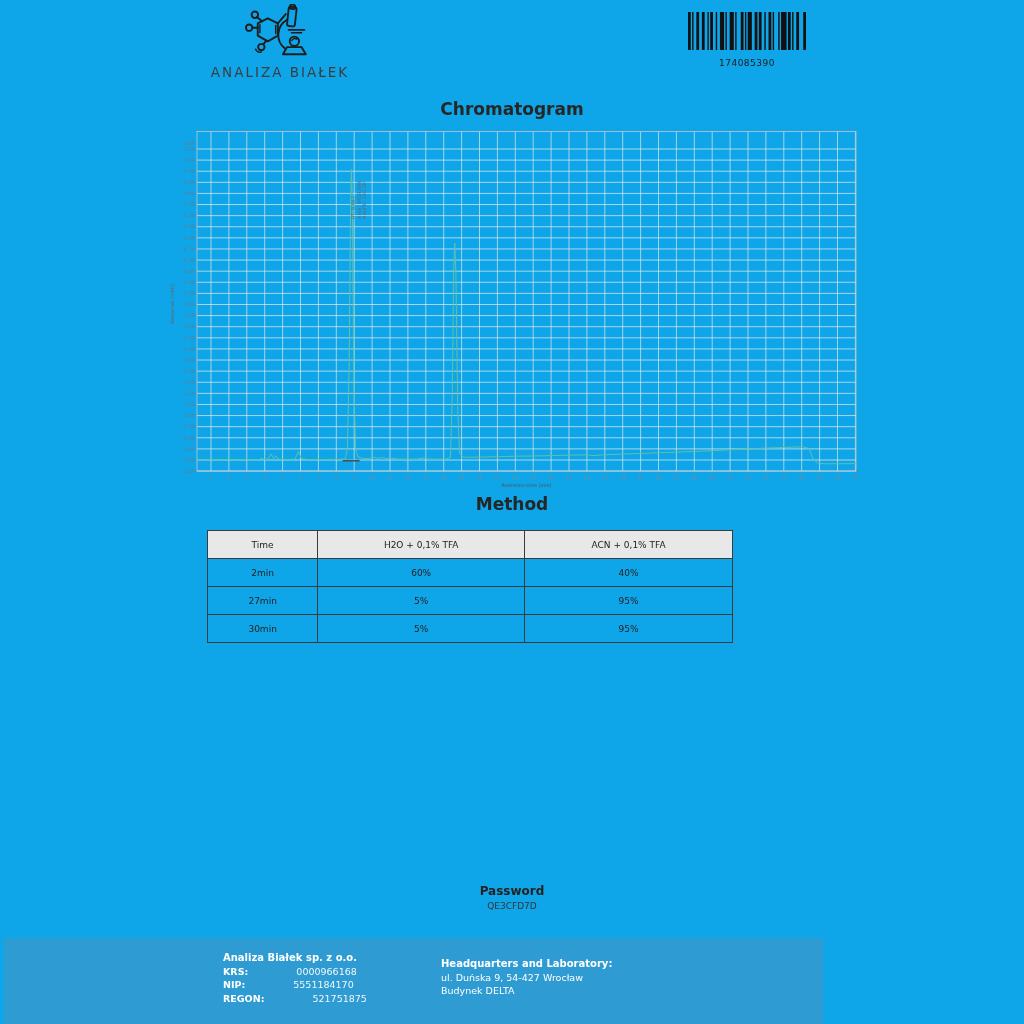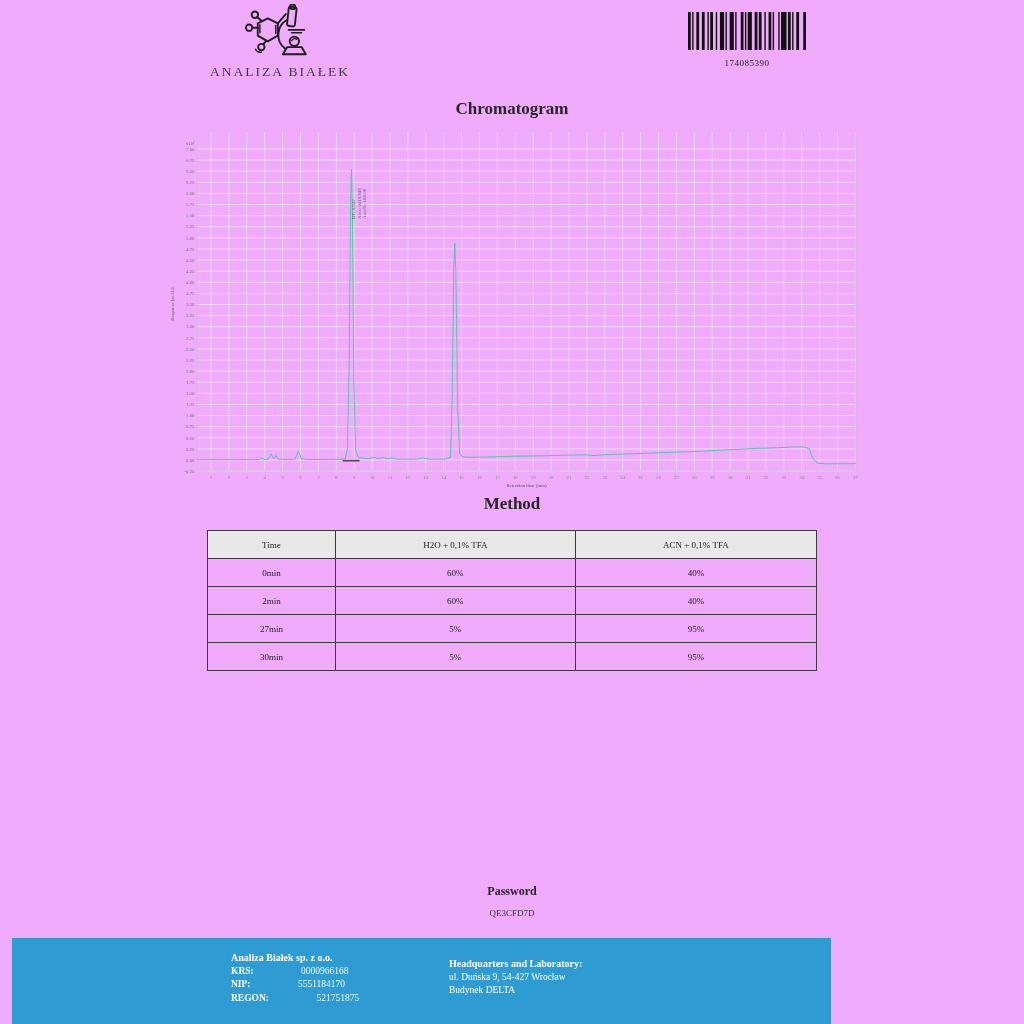--- a/index.html
+++ b/index.html
@@ -1,52 +1,52 @@
 <!DOCTYPE html>
 <html><head>
 <meta charset="utf-8">
 <style>
   html,body{margin:0;padding:0;background:#fff;}
   body{font-family:"DejaVu Sans","Liberation Sans",sans-serif;color:#222;}
-  #page{position:relative;width:1024px;height:1024px;background:#f0abfc;overflow:hidden;font-family:Liberation Serif, serif;}
+  #page{position:relative;width:1024px;height:1024px;background:#0ea5e9;overflow:hidden;}
 
   
   .logo-block{position:absolute;left:205px;top:4px;width:150px;text-align:center;}
   .logo-art{display:block;margin:0 auto;}
   .logo-label{margin-top:4px;font-size:13.5px;letter-spacing:2px;color:#3d3d3d;white-space:nowrap;}
 
   .barcode-block{position:absolute;left:687px;top:12px;width:120px;text-align:center;}
   .barcode-num{margin-top:4px;font-size:9px;color:#1c1c1c;letter-spacing:.5px;}
 
   
   .section-title{position:absolute;left:0;width:100%;text-align:center;
     font-size:17px;font-weight:bold;color:#262626;}
   #chromatogram-title{top:99px;}
   #method-title{top:494px;}
 
   
   #chart-wrap{position:absolute;left:168px;top:131px;width:692px;height:360px;}
 
   
-  #method-table{position:absolute;left:207px;top:530px;width:610px;border-collapse:collapse;
+  #method-table{position:absolute;left:207px;top:530px;width:526px;border-collapse:collapse;
     table-layout:fixed;}
   #method-table th,#method-table td{border:1.4px solid #3b3b3b;text-align:center;
     font-size:9px;font-weight:normal;color:#222;height:27px;padding:0;}
   #method-table th{background:#e8e8e8;}
   #method-table col.c1{width:21%;}
   #method-table col.c2{width:39.4%;}
   #method-table col.c3{width:39.6%;}
 
   
   #password-block{position:absolute;left:0;top:884px;width:100%;text-align:center;}
   #password-label{font-size:12px;font-weight:bold;color:#222;}
-  #password-value{margin-top:9px;font-size:9px;color:#333;}
-
-  
-  #footer{position:absolute;left:12px;top:938px;width:819px;height:86px;color:#fff;}
+  #password-value{margin-top:3px;font-size:9px;color:#333;}
+
+  
+  #footer{position:absolute;left:4px;top:938px;width:819px;height:86px;color:#fff;}
   .fcol{position:absolute;line-height:13.5px;font-size:9.5px;}
   .fcol .ftitle{font-weight:bold;font-size:10px;}
   #fcol-company{left:219px;top:13px;}
   #fcol-company .fline b{font-weight:bold;}
   #fcol-company .fline span{color:rgba(255,255,255,.93);margin-left:45px;}
   #fcol-address{left:437px;top:19px;}
   #fcol-tech{left:680px;top:19px;}
   .fline{white-space:nowrap;}
 </style>
 </head>
@@ -270,25 +270,20 @@
       </colgroup>
     <thead>
         <tr>
           <th>Time</th>
           <th>H2O + 0,1% TFA</th>
           <th>ACN + 0,1% TFA</th>
         </tr>
       </thead>
     <tbody>
         <tr>
-          <td>0min</td>
-          <td>60%</td>
-          <td>40%</td>
-        </tr>
-        <tr>
           <td>2min</td>
           <td>60%</td>
           <td>40%</td>
         </tr>
         <tr>
           <td>27min</td>
           <td>5%</td>
           <td>95%</td>
         </tr>
         <tr>

